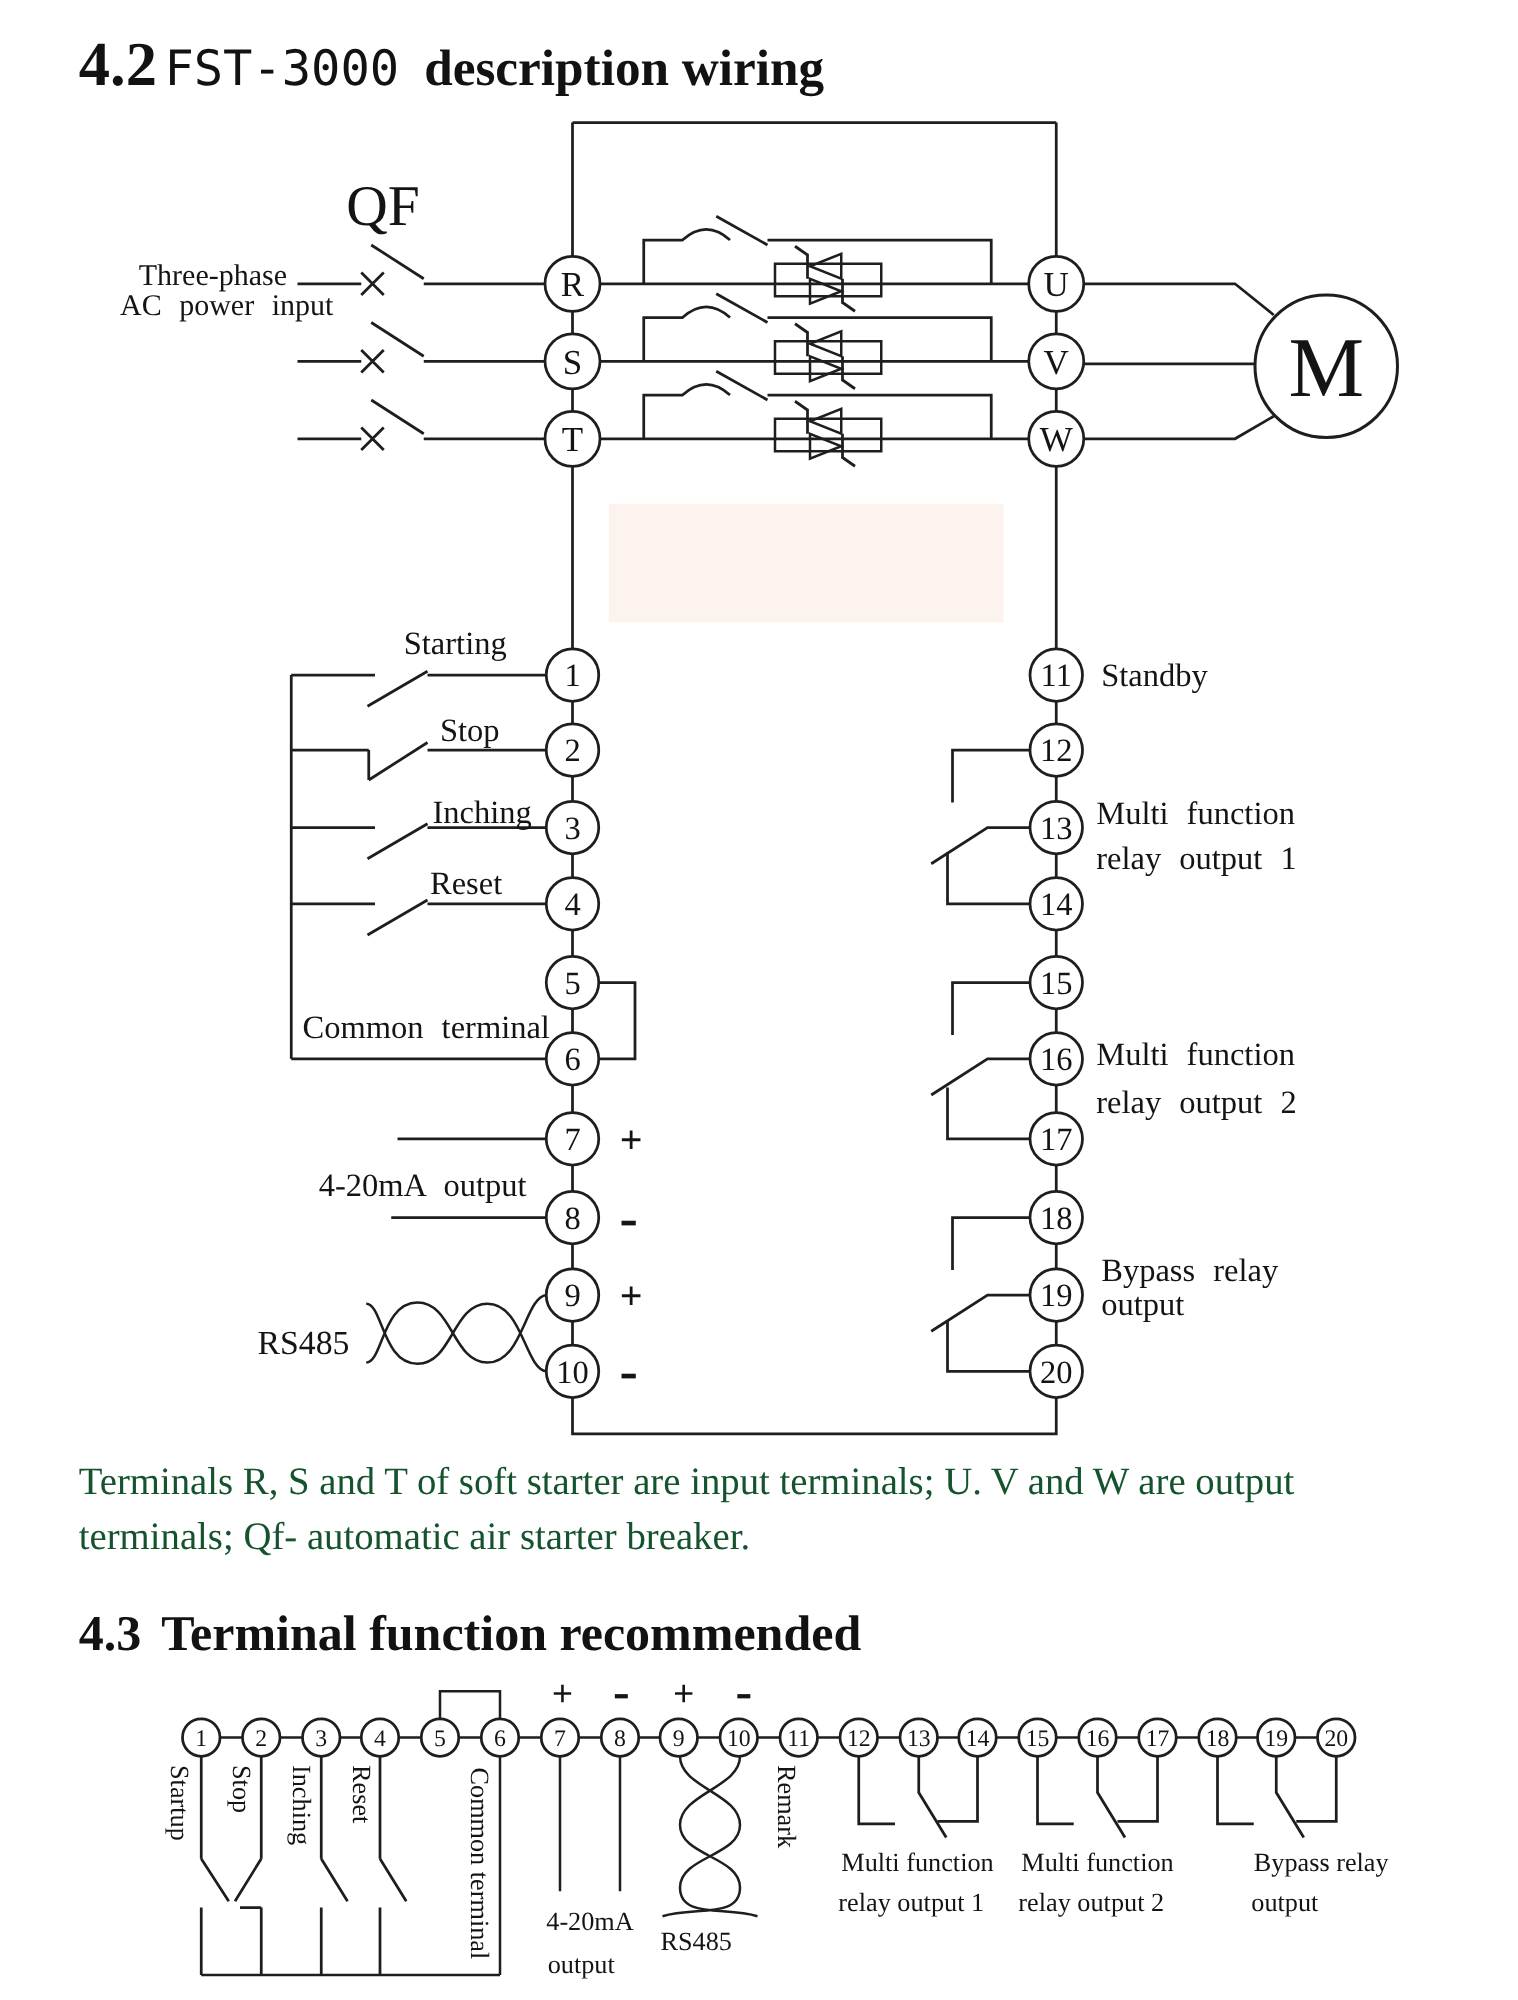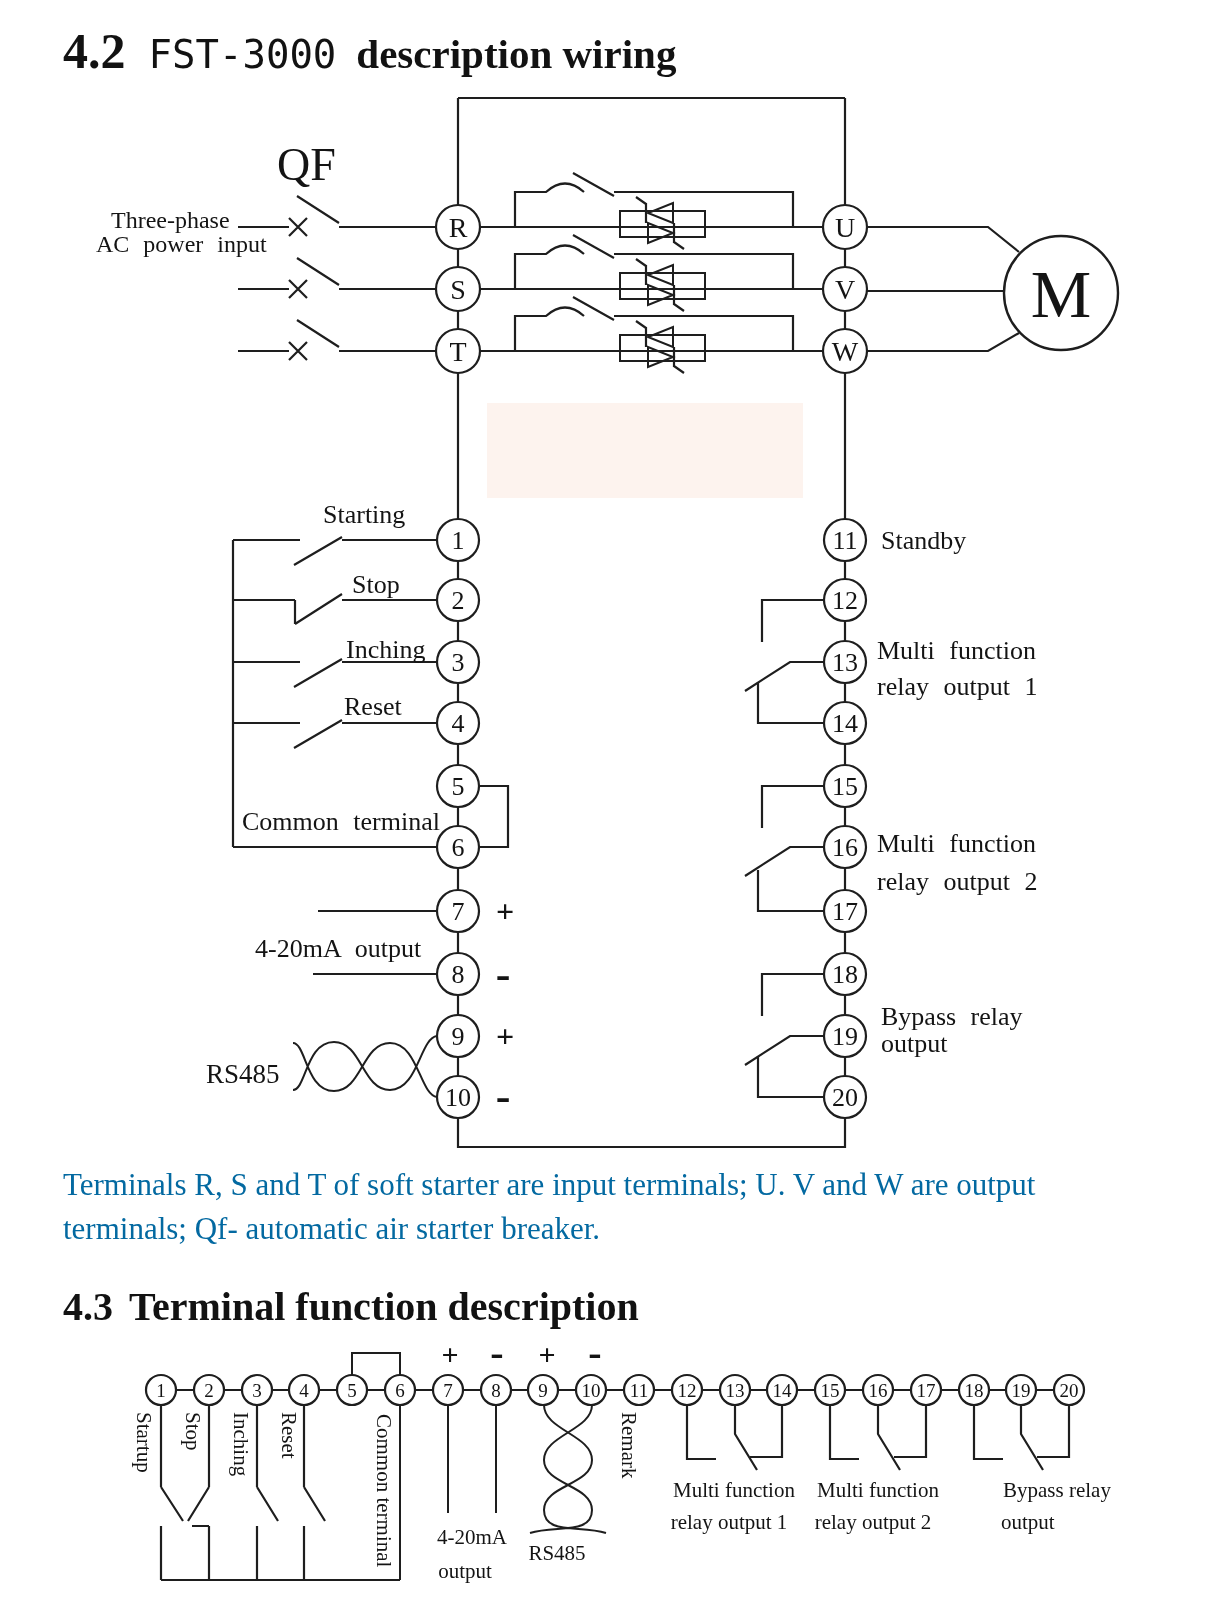--- a/index.html
+++ b/index.html
@@ -1,24 +1,24 @@
 <!DOCTYPE html>
 <html><head>
 <meta charset="utf-8">
 <style>
   html,body{margin:0;padding:0;background:#ffffff;}
   #page{position:relative;width:1214px;height:1600px;background:#ffffff;overflow:hidden;
         font-family:"Liberation Serif", serif;color:#121212;}
   #diagram-svg{position:absolute;left:0;top:0;}
   .h1{position:absolute;left:63px;top:22px;white-space:nowrap;}
   .h1 .num{font-size:50px;font-weight:bold;font-family:"Liberation Serif",serif;}
-  .h1 .model{font-size:39px;font-family:"DejaVu Sans Mono",monospace;margin-left:23px;}
+  .h1 .model{font-size:39px;font-family:"DejaVu Sans Mono",monospace;margin-left:6px;}
   .h1 .rest{font-size:41px;font-weight:bold;margin-left:20px;font-family:"Liberation Serif",serif;}
   .note{position:absolute;left:63px;top:1163px;width:1100px;font-size:31px;line-height:44px;
-        font-family:"Liberation Serif",serif;color:#0369a1;}
+        font-family:"Liberation Serif",serif;color:#14532d;}
   .h2{position:absolute;left:63px;top:1283px;white-space:nowrap;font-weight:bold;
       font-family:"Liberation Serif",serif;font-size:40px;}
   .h2 .num{margin-right:16px;margin-top:43px;}
   text{font-family:"Liberation Serif",serif;fill:#141414;}
   .ws{word-spacing:8px;}
 </style>
 </head>
 <body>
 
 <div id="page">
@@ -348,16 +348,16 @@
   <div class="h1">
     <span class="num">4.2</span><span class="model">FST-3000</span><span class="rest">description wiring</span>
   </div>
 
   <div class="note">
     <div>Terminals R, S and T of soft starter are input terminals; U. V and W are output</div>
     <div>terminals; Qf- automatic air starter breaker.</div>
   </div>
 
   <div class="h2">
-    <span class="num">4.3</span><span>Terminal function description</span>
+    <span class="num">4.3</span><span>Terminal function recommended</span>
   </div>
 
 </div>
 
 </body></html>

